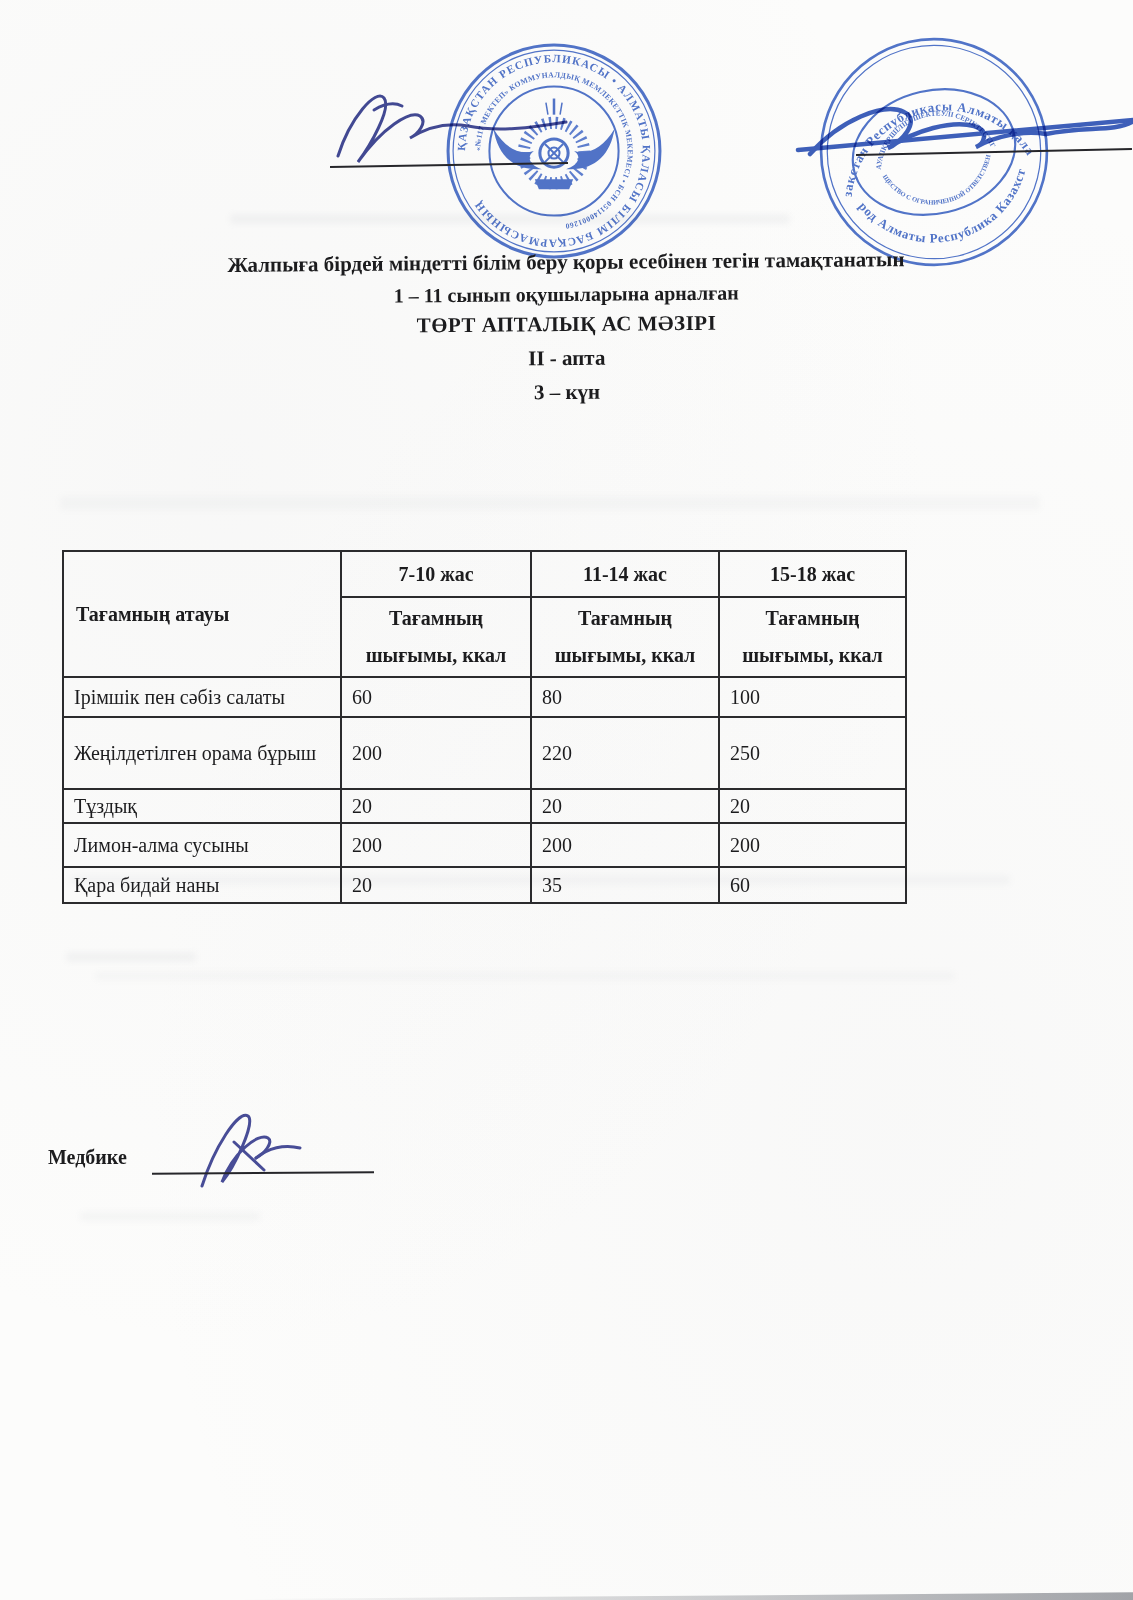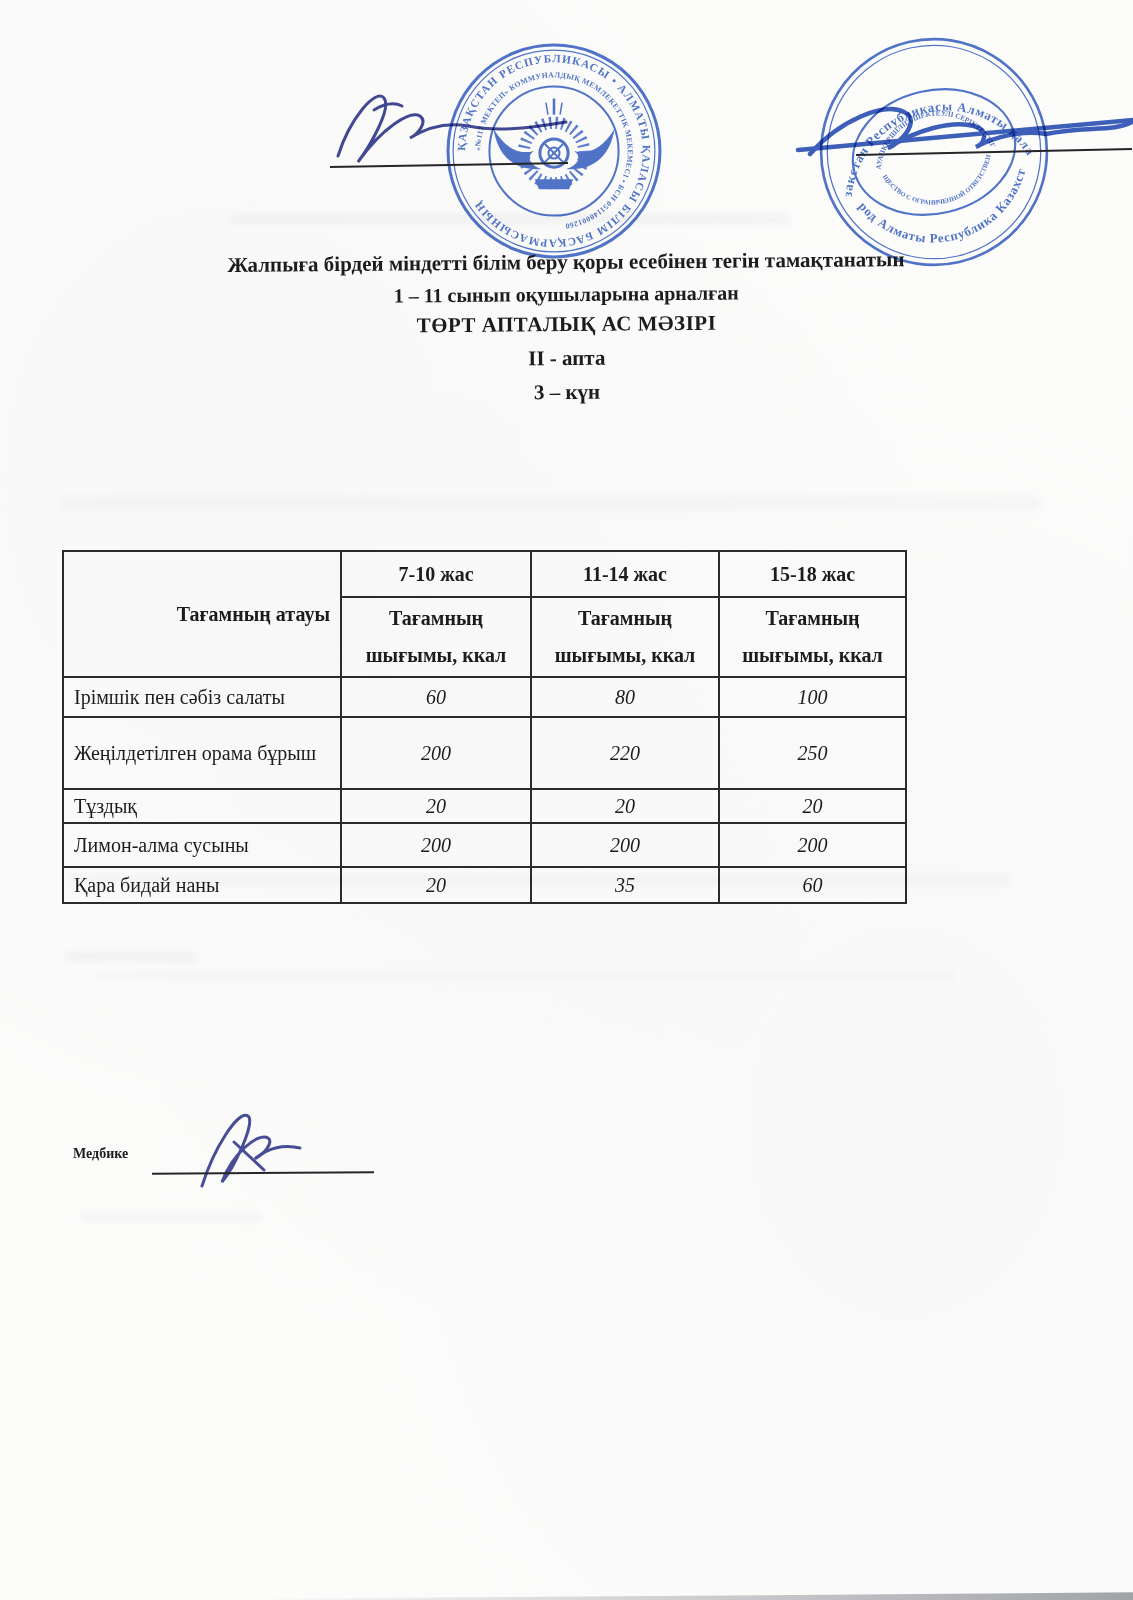--- a/index.html
+++ b/index.html
@@ -30,47 +30,47 @@
   .title-block .t4{font-size:21px;margin:0 0 9px 0;}
   .title-block .t5{font-size:21px;margin:0;}
   
   table.menu{
     position:absolute;left:62px;top:550px;width:843px;
     border-collapse:collapse;table-layout:fixed;
     font-size:20px;
   }
   table.menu td{border:2px solid #2b2b2d;padding:2px 10px;vertical-align:middle;}
   table.menu .hdr-cell{font-weight:bold;text-align:center;}
-  table.menu .name-hdr{text-align:right;padding-left:12px;font-weight:bold;}
+  table.menu .name-hdr{text-align:left;padding-left:12px;font-weight:bold;}
   table.menu tr.age-row{height:46px;}
   table.menu tr.sub-row{height:76px;}
   table.menu tr.sub-row td{line-height:1.85;}
   table.menu tr.body-r1{height:40px;padding-left:48px;}
   table.menu tr.body-r2{height:72px;}
   table.menu tr.body-r3{height:34px;}
   table.menu tr.body-r4{height:44px;padding-left:32px;}
   table.menu tr.body-r5{height:36px;}
   table.menu td.dish{text-align:left;padding-left:10px;line-height:1.2;}
-  table.menu td.kcal{text-align:center;font-style:italic;}
+  table.menu td.kcal{}
   
   .stamp{position:absolute;opacity:.88;mix-blend-mode:multiply;}
   .stamp-left{left:443px;top:40px;width:222px;height:222px;}
   .stamp-right{left:816px;top:34px;width:236px;height:236px;transform:rotate(-13deg);}
   
   .sig{position:absolute;mix-blend-mode:multiply;}
   .sig-director{left:318px;top:76px;width:270px;height:100px;}
   .sig-supplier{left:792px;top:90px;width:370px;height:92px;}
   .sig-nurse{left:172px;top:1088px;width:150px;height:112px;}
   
   .ink-line{position:absolute;border-top:2px solid #26262a;height:0;}
   .line-director{left:330px;top:164px;width:238px;transform:rotate(-1deg);}
   .line-supplier{left:856px;top:151px;width:276px;transform:rotate(-1.2deg);}
   .line-nurse{left:152px;top:1172px;width:222px;transform:rotate(-0.4deg);}
   
-  .nurse-label{position:absolute;left:73px;top:1146px;font-size:14px;font-weight:bold;}
+  .nurse-label{position:absolute;left:48px;top:1146px;font-size:20px;font-weight:bold;}
   
   .ghost{position:absolute;background:#99a0a9;opacity:.09;filter:blur(3px);border-radius:3px;}
   .g1{left:230px;top:214px;width:560px;height:10px;}
   .g2{left:60px;top:496px;width:980px;height:14px;opacity:.06;}
   .g3{left:70px;top:875px;width:940px;height:10px;opacity:.07;}
   .g4{left:66px;top:952px;width:130px;height:10px;}
   .g5{left:95px;top:972px;width:860px;height:8px;opacity:.06;}
   .g6{left:80px;top:1212px;width:180px;height:9px;opacity:.07;}
   .scan-edge{
     position:absolute;bottom:0;left:240px;right:0;height:9px;

